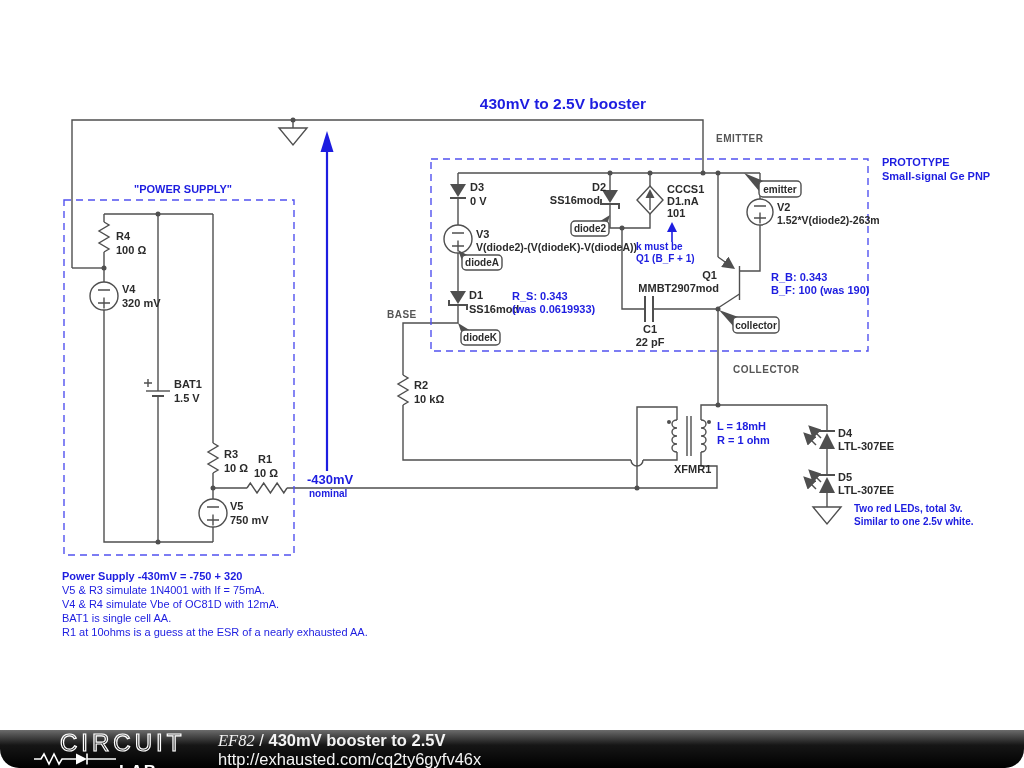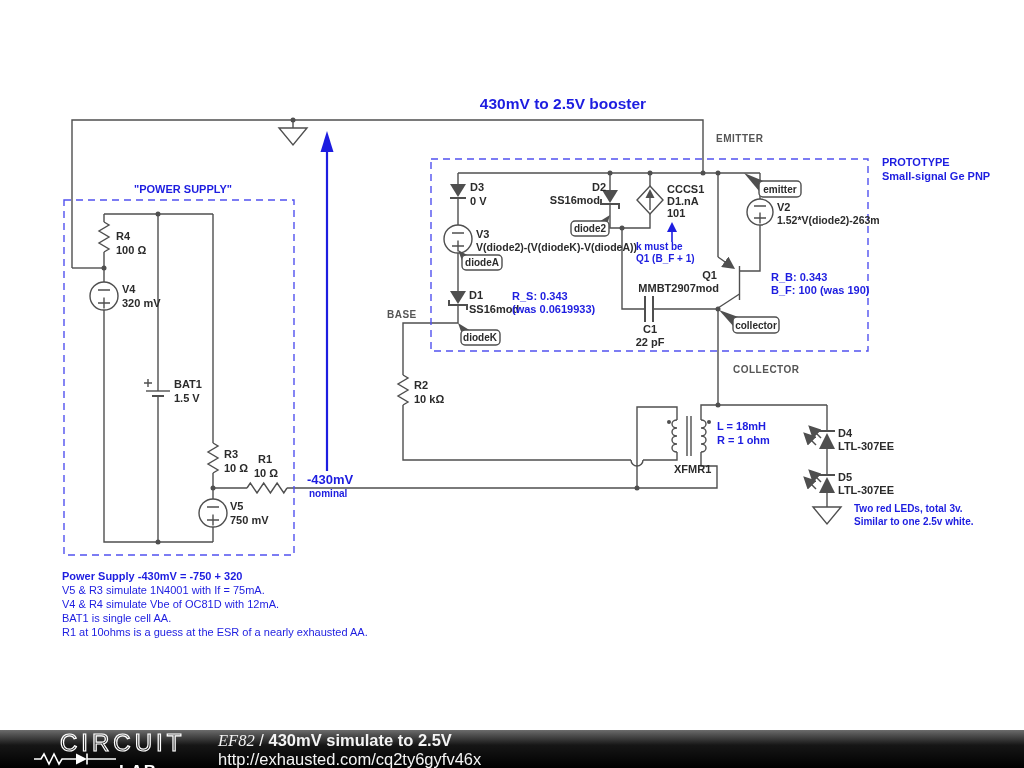--- a/index.html
+++ b/index.html
@@ -1,17 +1,17 @@
 <!DOCTYPE html>
 <html><head>
 <meta charset="utf-8">
 <style>
   html,body{margin:0;padding:0;background:#fff;}
   #stage{position:relative;width:1024px;height:768px;background:#ffffff;overflow:hidden;
-         font-family:"Liberation Sans",sans-serif;}
+         font-family:"Liberation Sans",sans-serif;border-radius:19px;}
   #schematic{position:absolute;left:0;top:0;}
   svg text{font-family:"Liberation Sans",sans-serif;}
   .lbl{font-size:11px;font-weight:bold;fill:#2b2b2b;}
   .lbl-sm{font-size:10.5px;font-weight:bold;fill:#2b2b2b;}
   .net{font-size:10px;font-weight:bold;fill:#555;letter-spacing:.5px;}
   .tagtxt{font-size:10px;font-weight:bold;fill:#2b2b2b;text-anchor:middle;}
   .blue{font-size:11px;font-weight:bold;fill:#1d1de0;}
   .blue-title{font-size:15.5px;font-weight:bold;fill:#1d1de0;text-anchor:middle;}
   .blue-big{font-size:13px;font-weight:bold;fill:#1d1de0;}
   .blue-sm{font-size:10px;font-weight:bold;fill:#1d1de0;}
@@ -309,18 +309,18 @@
 
 <div id="footer">
   <div id="logo-circuit">CIRCUIT</div>
   <svg id="logo-glyph" width="84" height="14" viewBox="0 0 84 14">
     <path d="M0,7 H7 l3,-5 l5,10 l5,-10 l5,10 l3,-5 H42" stroke="#fff" stroke-width="1.6" fill="none"></path>
     <polygon points="42,1.5 42,12.5 53,7" fill="#fff"></polygon>
     <path d="M53,1.5 V12.5 M53,7 H82" stroke="#fff" stroke-width="1.6" fill="none"></path>
   </svg>
   <div id="logo-lab">LAB</div>
   <div id="footer-text">
-    <div><span class="ital">EF82</span> <span>/</span> <span class="bold">430mV simulate to 2.5V</span></div>
+    <div><span class="ital">EF82</span> <span>/</span> <span class="bold">430mV booster to 2.5V</span></div>
     <div>http://exhausted.com/cq2ty6gyfv46x</div>
   </div>
 </div>
 
 </div>
 
 </body></html>

